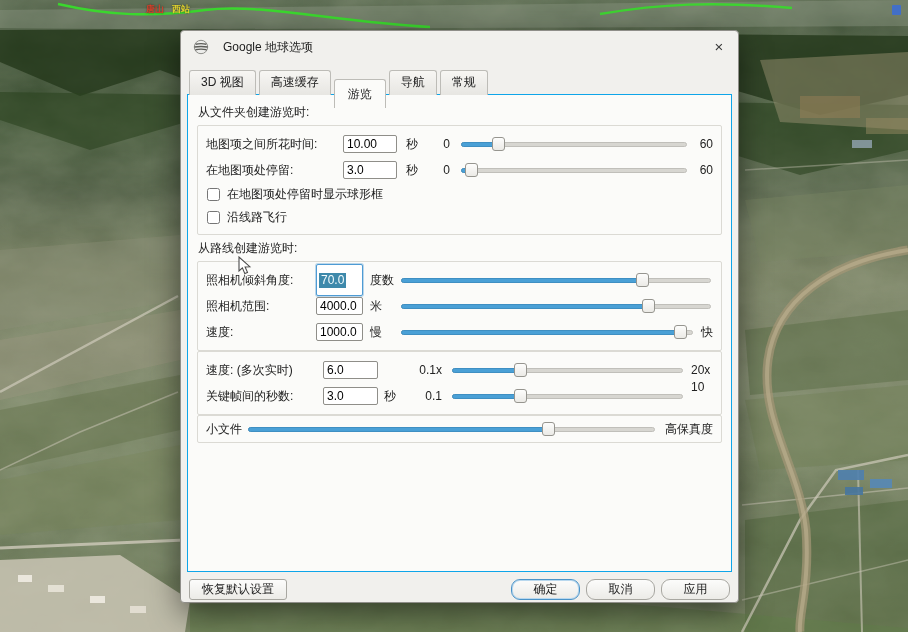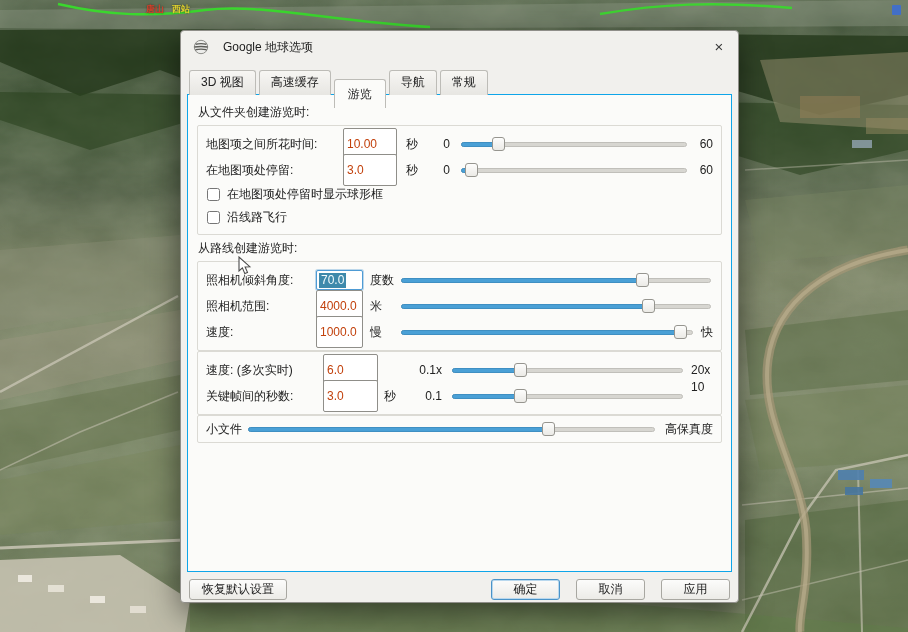--- a/index.html
+++ b/index.html
@@ -32,22 +32,22 @@
         border:1px solid #0ea5e9;padding:4px 9px;z-index:1;}
   .sec-h{margin:5px 0 4px 1px;color:#1d1d1d;}
   .group{border:1px solid #dbdad4;border-radius:2px;padding:5px 8px;background:#fbfbf9;}
   .row{display:flex;align-items:center;height:26px;justify-content:space-between;}
   .cbrow{display:flex;align-items:center;height:23px;}
   .cbrow input{width:13px;height:13px;margin:0 7px 0 1px;}
   .lbl{white-space:nowrap;}
   .unit,.nmin,.nmax{white-space:nowrap;}
 
   .inp{height:18px;box-sizing:border-box;border:1px solid #8f8e89;border-radius:2px;background:#fff;
-       font-family:inherit;font-size:12px;color:#c2410c;padding:15px 3px;}
-  .inp-div{height:20px;box-sizing:border-box;border:1px solid #4e9bd4;border-radius:2px;background:#fff;
+       font-family:inherit;font-size:12px;color:#000000;padding:1px 3px;}
+  .inp-div{height:32px;box-sizing:border-box;border:1px solid #4e9bd4;border-radius:2px;background:#fff;
        display:flex;align-items:center;padding:0 2px;box-shadow:0 0 0 1px rgba(110,170,215,.45);}
   .sel{background:#3e89ab;color:#f2fbfd;padding:0 2px;line-height:15px;}
 
   
   .slider{position:relative;height:16px;flex:1;margin:0 2px;}
   .slider .track{position:absolute;left:0;right:0;top:6px;height:5px;box-sizing:border-box;
                  background:#d7d6d1;border:1px solid #c0bfba;border-radius:3px;}
   .slider .fill{position:absolute;left:0;top:6px;height:5px;box-sizing:border-box;width:var(--p,0%);
                 background:#4aa0d6;border:1px solid #3f8fc2;border-radius:3px;}
   .slider .thumb{position:absolute;top:1px;left:calc(var(--p,0%) - 7px);width:13px;height:14px;
@@ -66,21 +66,21 @@
   .g3 .nmax{width:28px;padding-left:6px;box-sizing:border-box;}
   .raised{position:relative;top:-9px;}
   .g4 .lbl{width:40px;} .g4 .nmax{padding-left:8px;}
 
   
   .footer{display:flex;align-items:center;padding:7px 8px 0;}
   .btn{height:21px;box-sizing:border-box;font-family:inherit;font-size:12px;color:#1d1d1d;
        background:linear-gradient(#fcfcfb,#ecebe7);border:1px solid #a8a7a1;border-radius:3px;
        padding:1px 12px;}
   .btn.restore{margin-right:auto;}
-  .btn.action{min-width:69px;margin-left:16px;}
+  .btn.action{min-width:69px;margin-left:6px;border-radius:9px;}
   .btn.primary{border-color:#4a93c8;box-shadow:inset 0 0 0 1px #b9d8ee;}
 
   .cursor{position:absolute;left:238px;top:256px;z-index:9;}
 </style>
 </head>
 <body>
 
 <div class="map">
   <svg width="908" height="632" viewBox="0 0 908 632">
     <defs>

